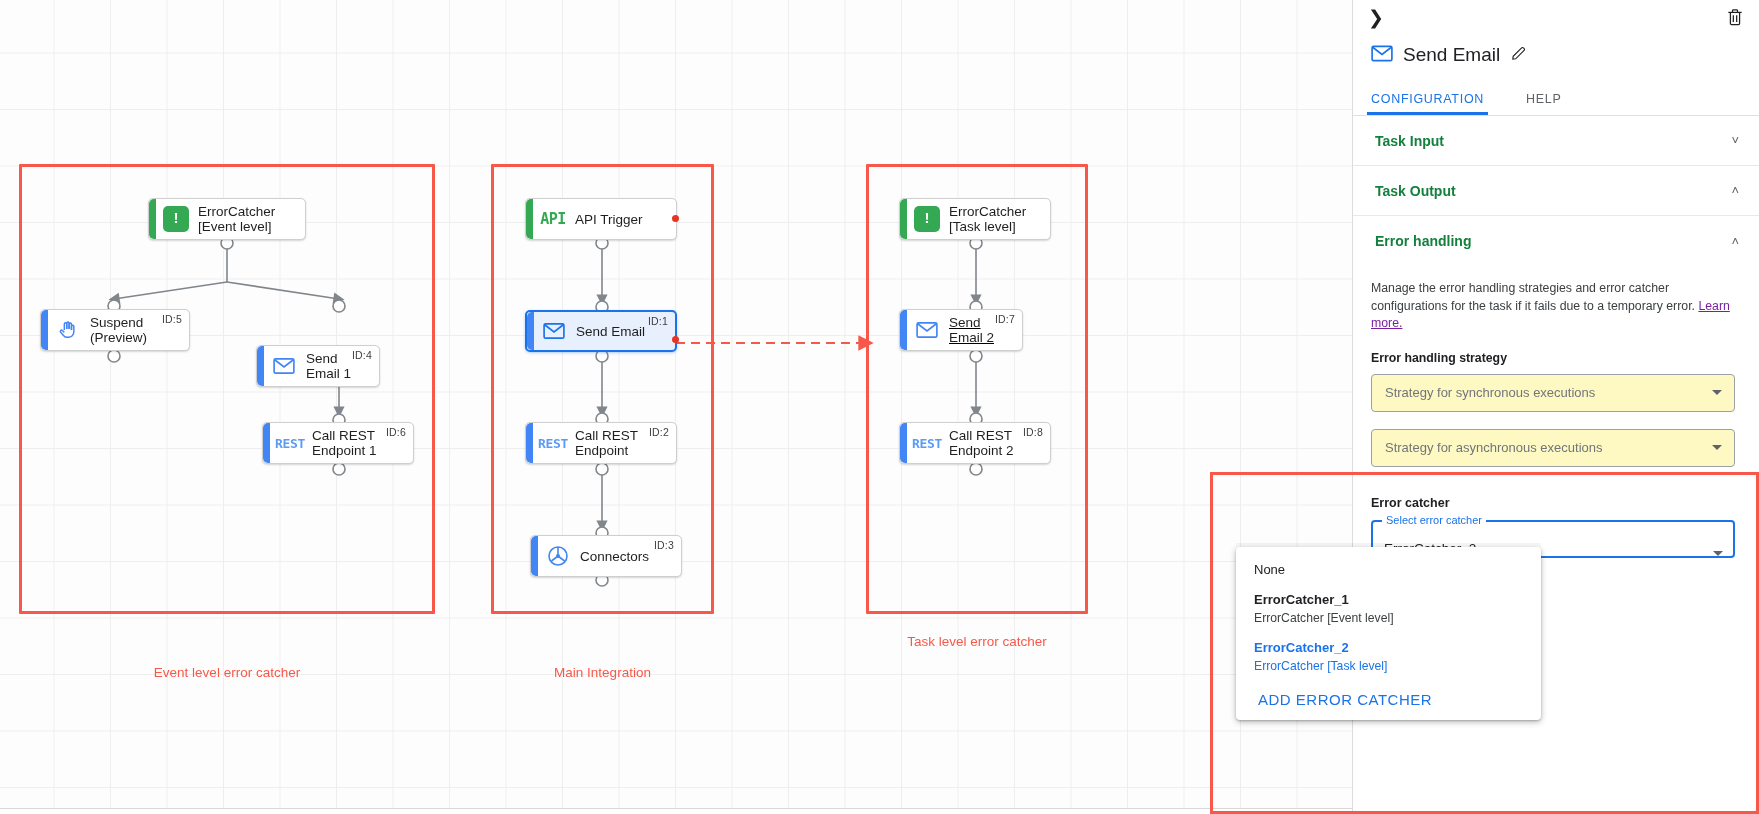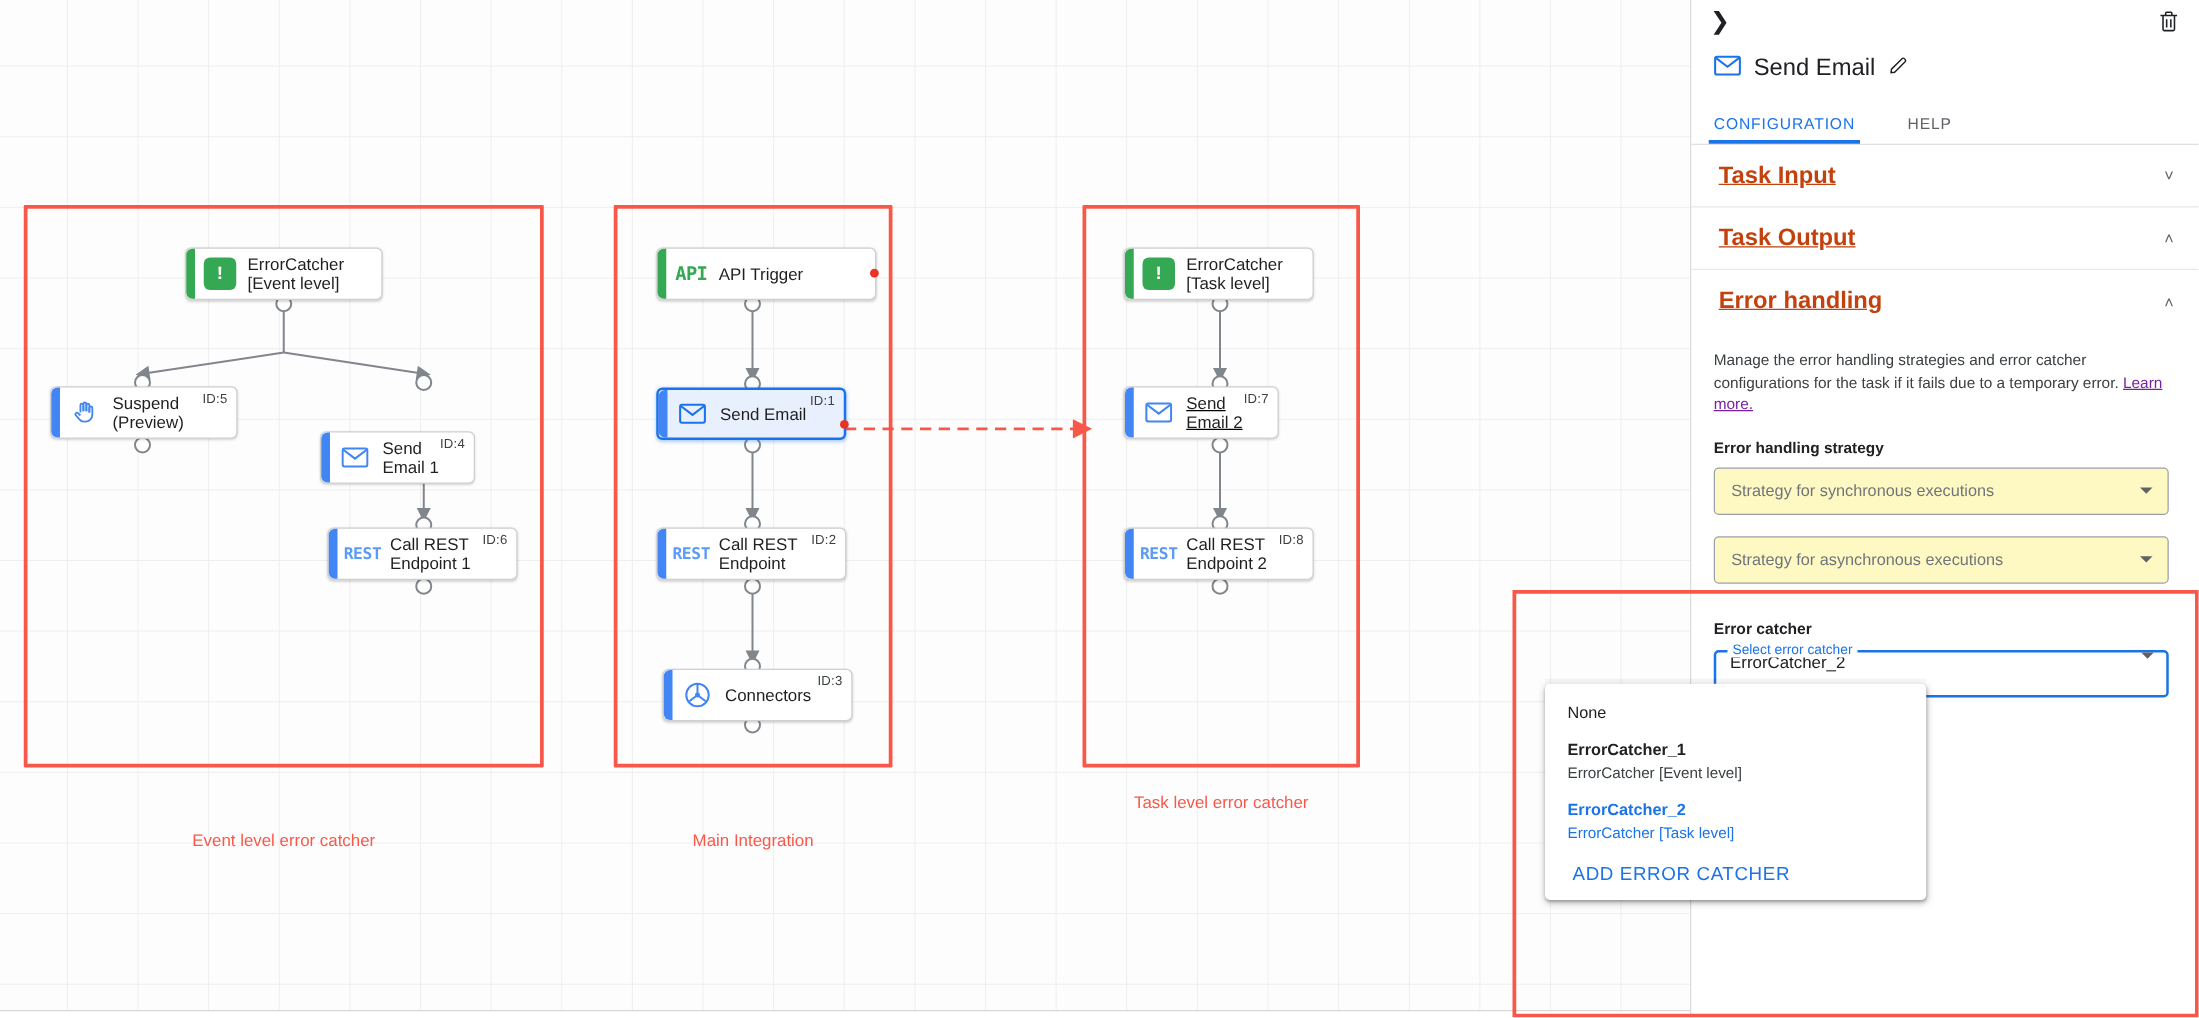--- a/index.html
+++ b/index.html
@@ -160,21 +160,21 @@
     content:""; position:absolute; left:-4px; right:14px; bottom:0;
     height:3px; background:#1a73e8;
   }
   .section-row {
     display:flex; align-items:center; justify-content:space-between;
     padding: 0 20px 0 22px;
     height: 50px; flex:none;
     border-bottom: 1px solid #e8e8e8;
     cursor:pointer;
   }
-  .section-row .sec-title { font-size: 19px; color:#c2410c; font-weight:bold;text-decoration:underline; }
+  .section-row .sec-title { font-size: 14px; color:#15803d; font-weight:bold; }
   .chev { color:#5f6368; font-size: 13px; }
   .section-body { padding: 14px 24px 0 18px; }
   .desc {
     font-size: 12.3px; color:#3c4043; line-height: 17.5px;
   }
   .desc a { color:#7b1fa2; text-decoration: underline; }
   .field-label {
     font-size: 12.3px; color:#202124; font-weight:bold;
     margin: 18px 0 9px 0;
   }
@@ -196,21 +196,21 @@
     position:absolute; left: 1210px; top: 472px;
     width: 549px; height: 342px;
     border: 3px solid #f8584a;
     pointer-events:none;
   }
   .errcatcher-block { padding: 0 24px 0 18px; position:relative; }
   .errcatcher-title { font-size:12.5px; font-weight:bold; color:#202124; margin: 8px 0 10px 0;}
   .outlined-field {
     position:relative; height: 38px;
     border: 2px solid #1a73e8; border-radius:4px;
-    display:flex; align-items:flex-start; justify-content:space-between;
+    display:flex; align-items:flex-end; justify-content:space-between;
     padding: 0 10px 0 11px; background:#fff; cursor:pointer;
   }
   .outlined-field .value { font-size:13.5px; color:#202124; }
   .float-label {
     position:absolute; top:-8px; left:9px; background:#fff;
     padding: 0 4px; font-size: 11px; color:#1a73e8;
   }
   .caret-blue {
     width:0;height:0;border-left:5px solid transparent;border-right:5px solid transparent;
     border-top:5px solid #5f6368;
@@ -349,21 +349,21 @@
     <div class="node blue" style="left:262px; top:422px; width:152px;">
       <span class="bar"></span>
       <span class="icon-cell">
         <span class="ico-rest">REST</span>
       </span>
       <span class="label">Call REST
 Endpoint 1</span>
       <span class="idtag">ID:6</span>
     </div>
 
-    <div class="node green" style="left:525px; top:198px; width:176px;">
+    <div class="node green" style="left:525px; top:198px; width:152px;">
       <span class="bar"></span>
       <span class="icon-cell">
         <span class="ico-api">API</span>
       </span>
       <span class="label">API Trigger</span>
       <span class="errdot top"></span>
     </div>
 
     <div class="node blue selected" style="left:525px; top:310px; width:152px;">
       <span class="bar"></span>

